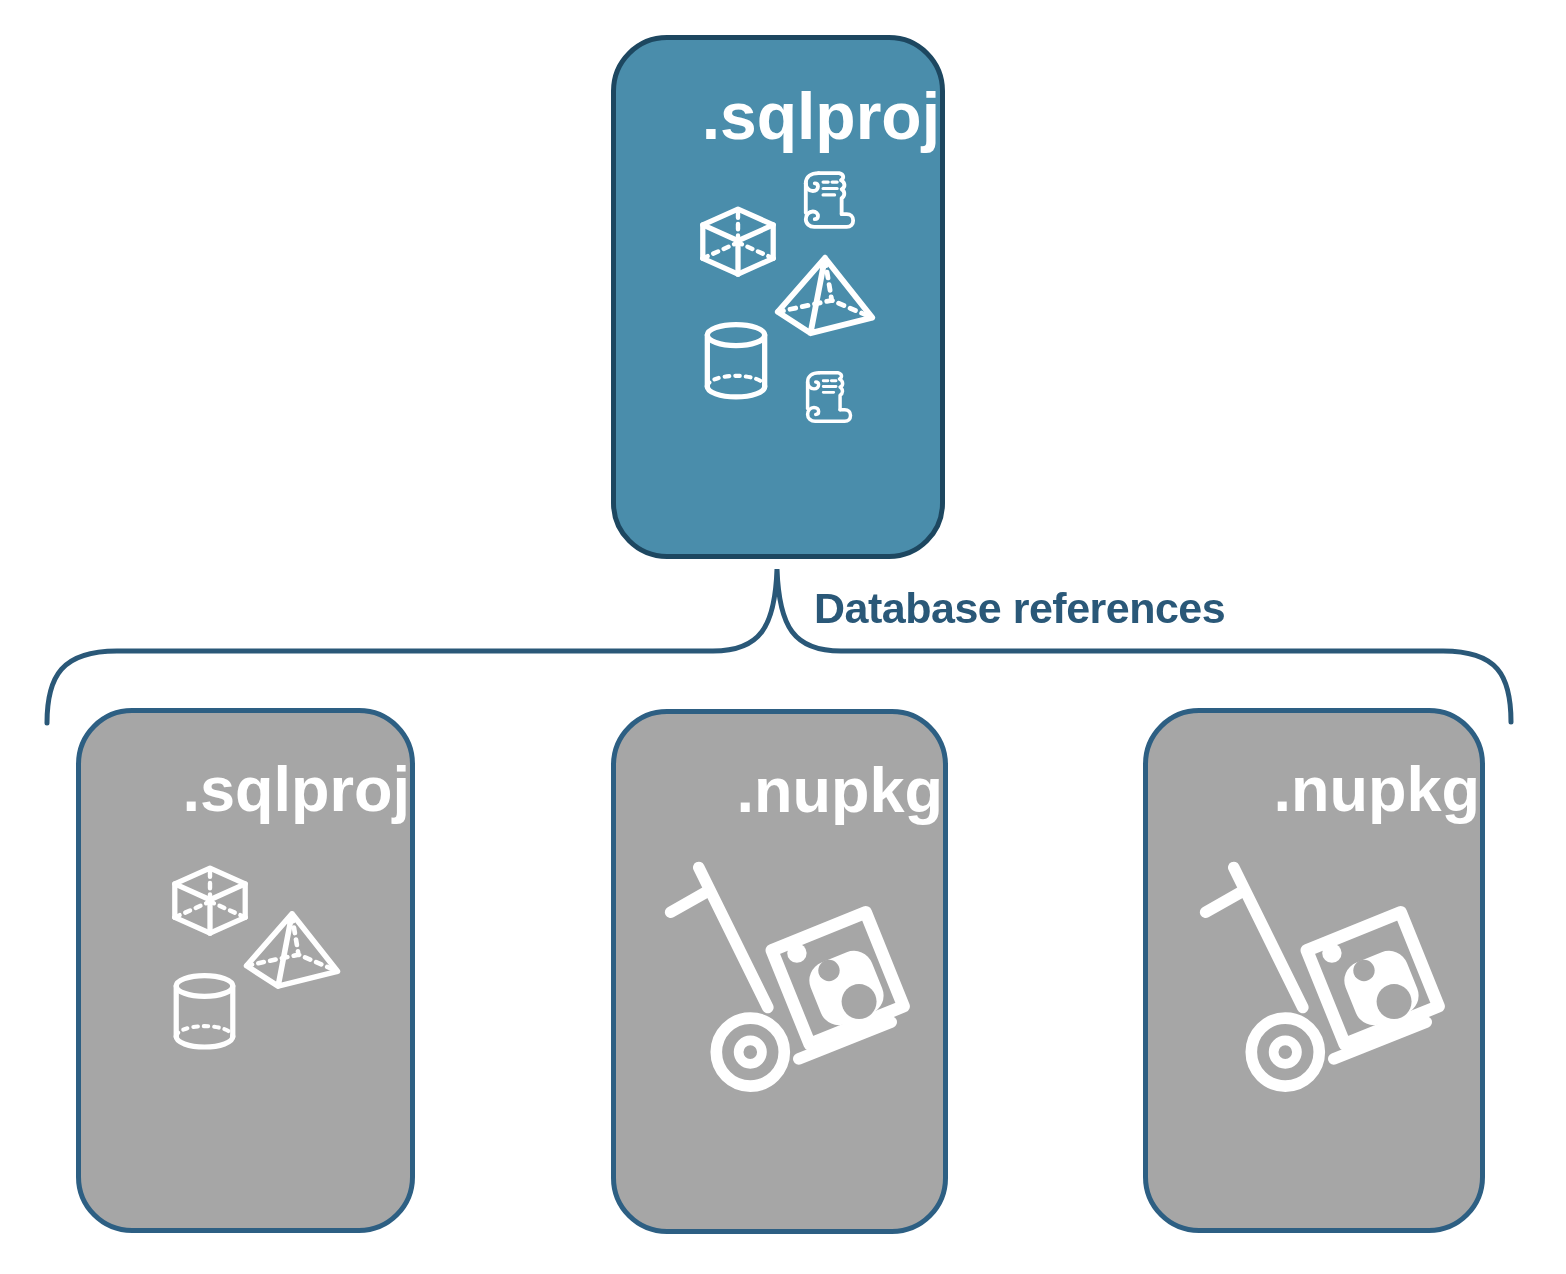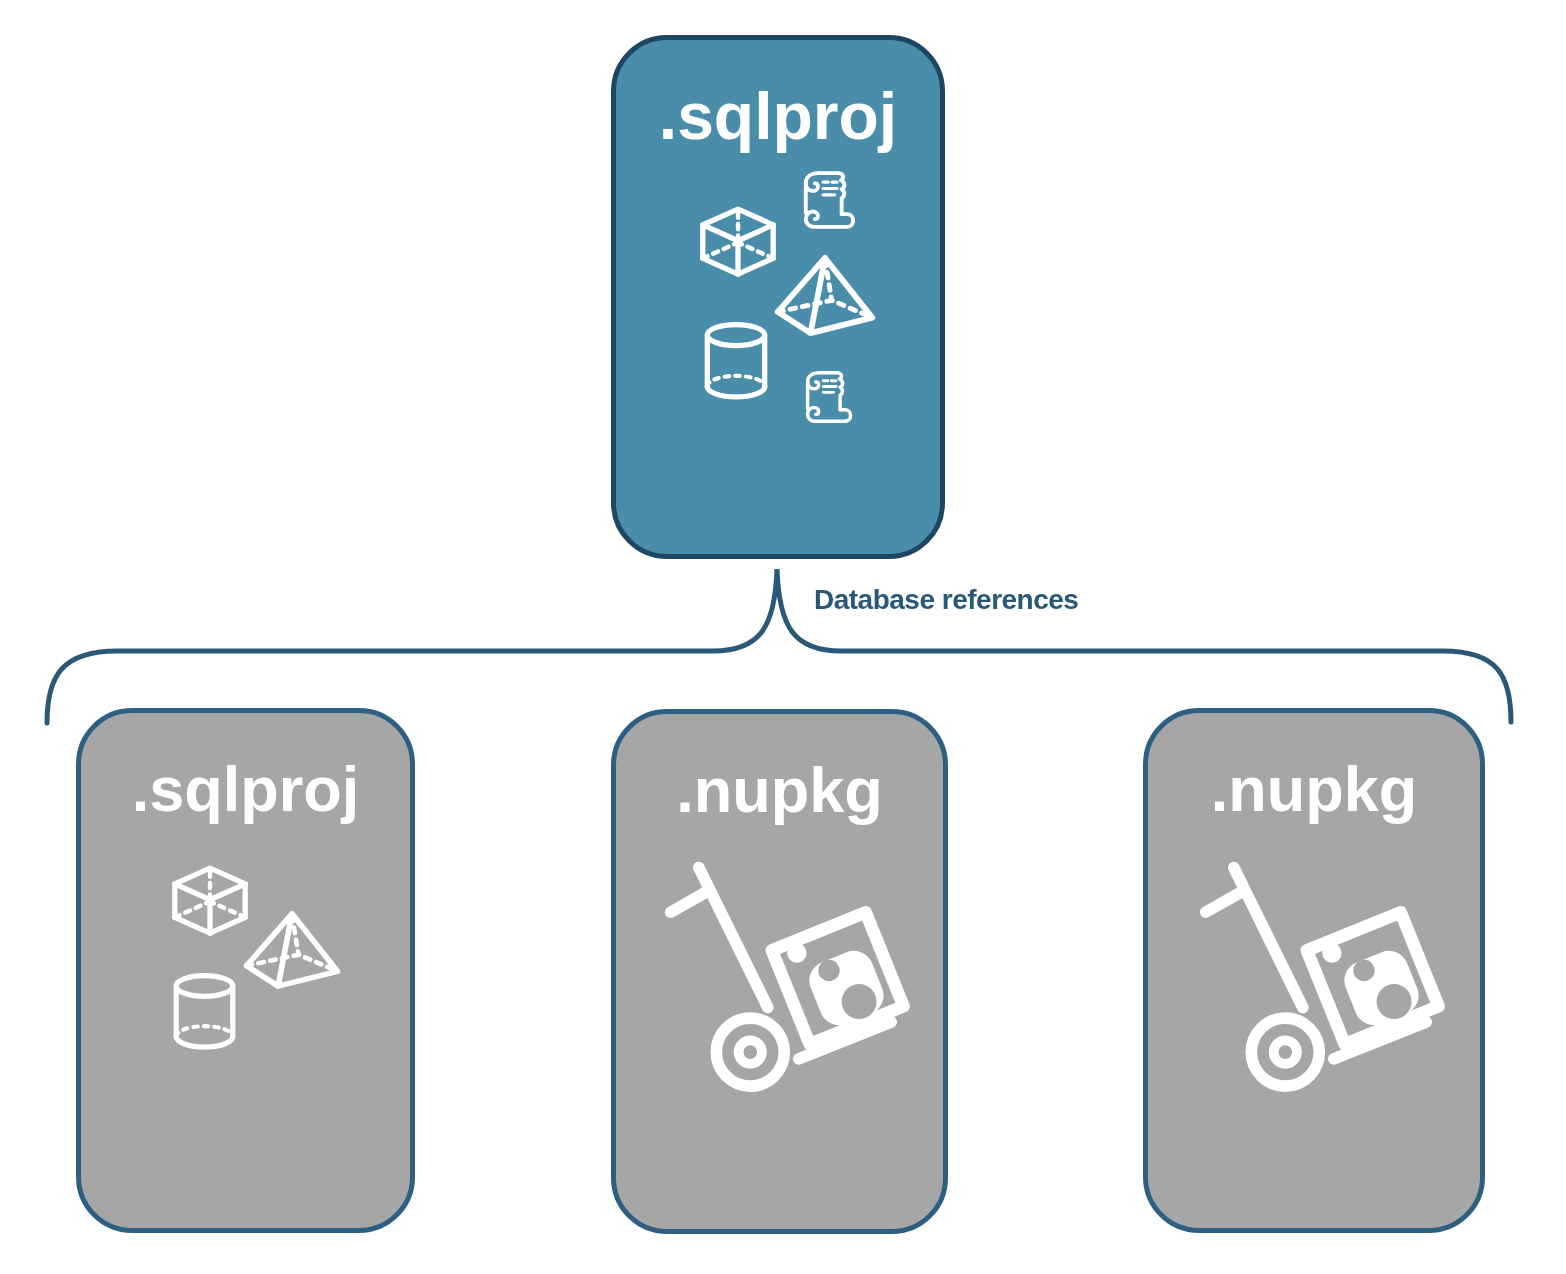--- a/index.html
+++ b/index.html
@@ -19,31 +19,31 @@
     background:#4a8dab;
     border:5px solid #1d4760;
   }
   .node-child{
     background:#a6a6a6;
     border:5px solid #2d5f83;
   }
   .node-title{
     position:absolute;
     left:0;right:0;
-    text-align:center;
+    text-align:right;
     color:#ffffff;
     font-weight:bold;
     letter-spacing:0px;
   }
   .title-root{top:38px;font-size:66px;}
   .title-child{top:40px;font-size:63px;}
   .edge-label{
     position:absolute;
     left:814px;top:584px;
-    font-size:28px;
+    font-size:43px;
     font-weight:bold;
     color:#2a5878;
     letter-spacing:-0.5px;
     white-space:nowrap;
   }
   .icon{position:absolute;}
   svg.brace{position:absolute;left:0;top:0;pointer-events:none;}
 </style>
 </head>
 <body>

